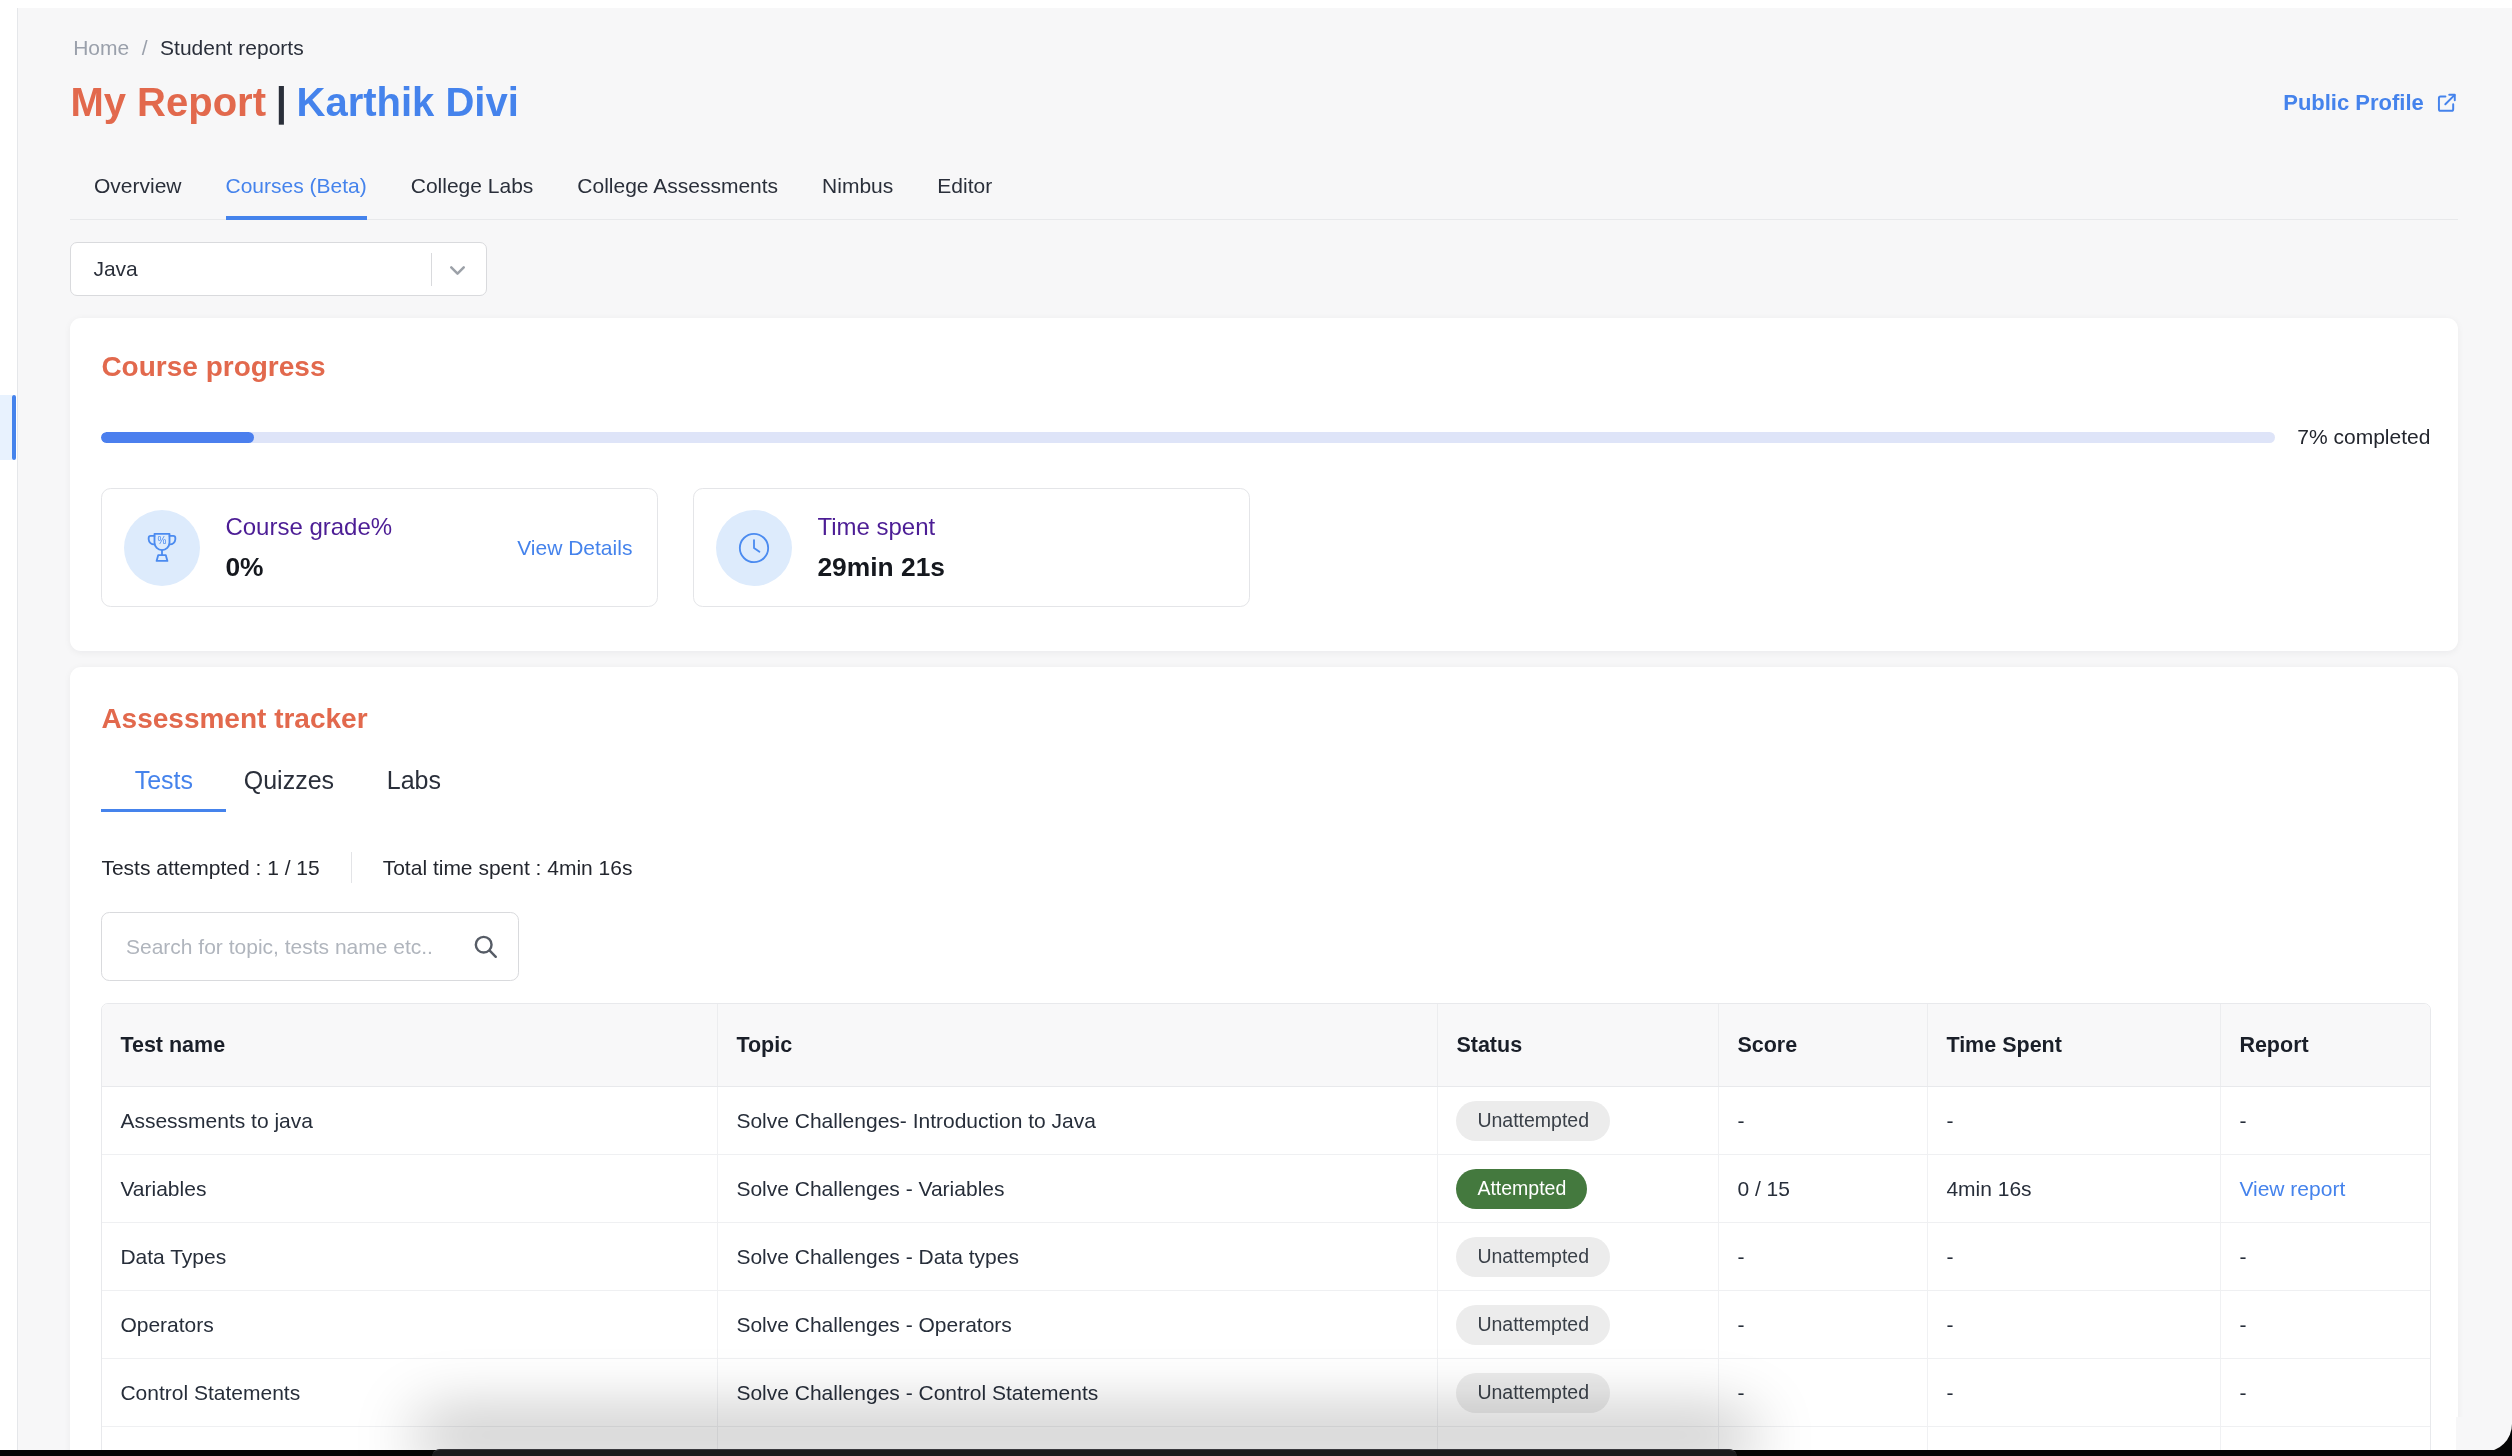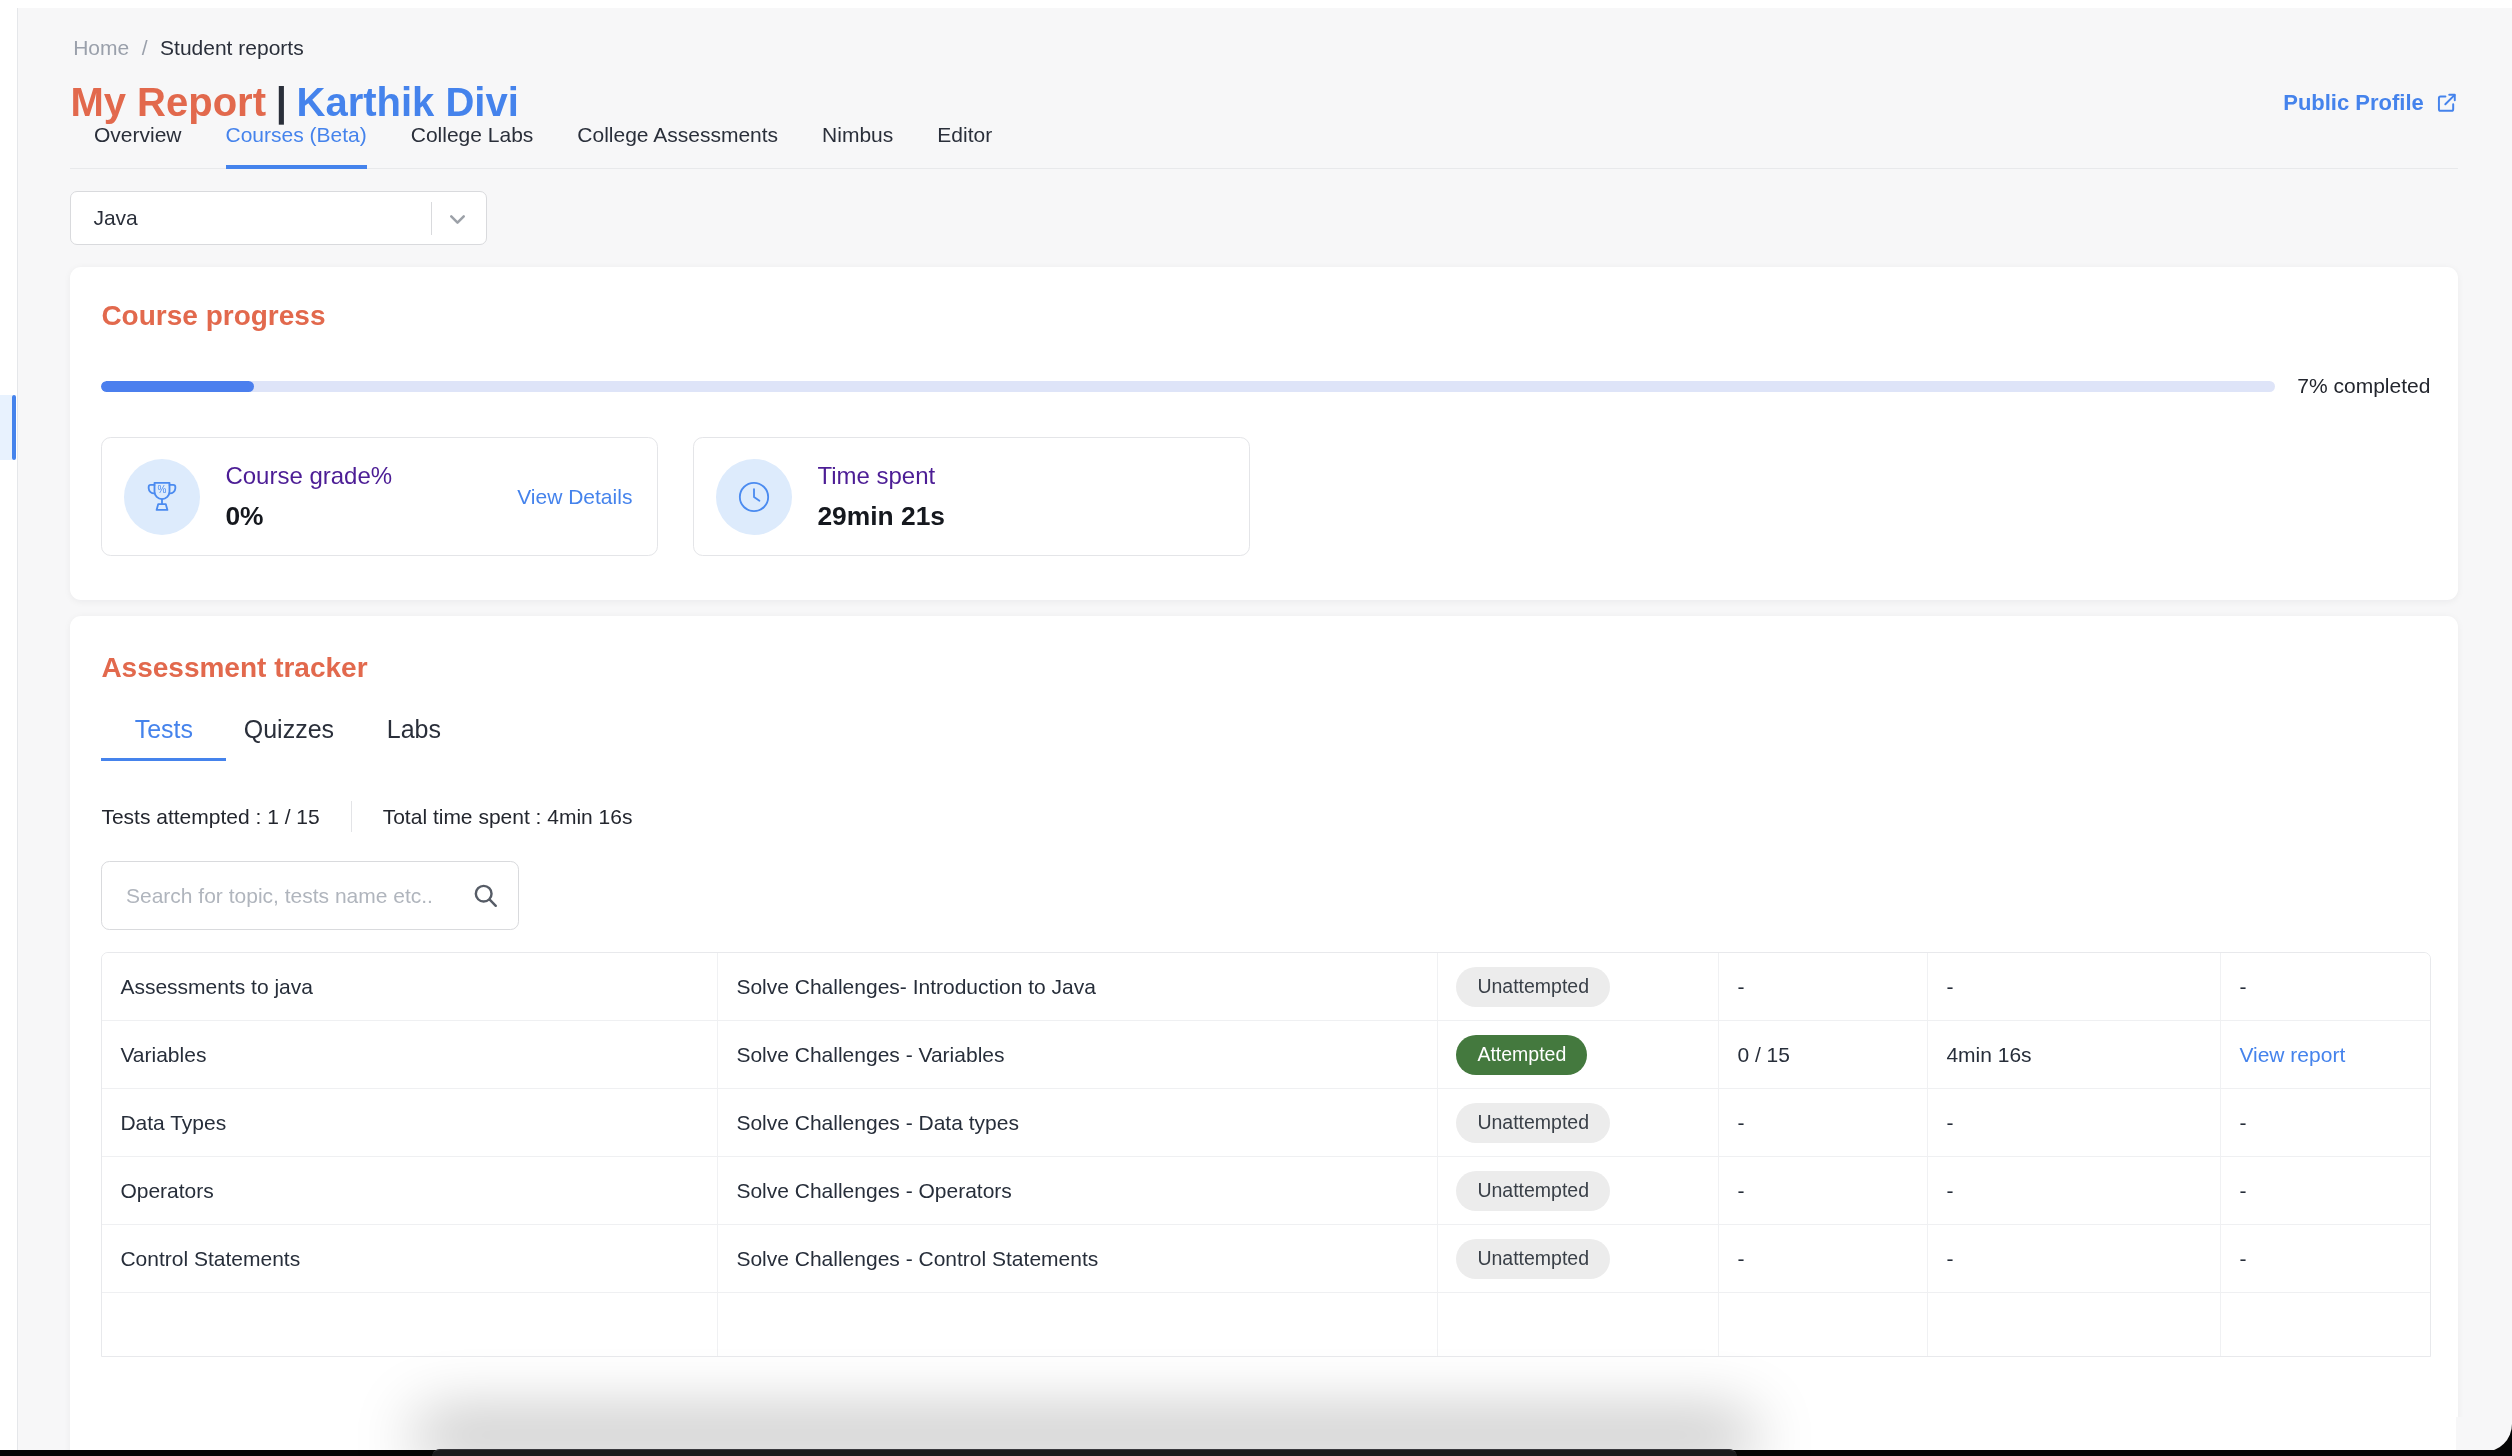--- a/index.html
+++ b/index.html
@@ -37,21 +37,21 @@
   
   .title-row{margin-top:23.6px;display:flex;justify-content:space-between;align-items:center;}
   .page-title{font-size:40px;line-height:39px;font-weight:700;}
   .t-orange{color:var(--accent-orange);}
   .t-pipe{color:#2A2F3A;margin:0 9.7px;}
   .t-blue{color:var(--accent-blue);}
   .public-profile{display:flex;align-items:center;gap:11px;color:var(--accent-blue);font-size:22px;font-weight:600;cursor:pointer;}
   .public-profile svg{width:23.6px;height:23.6px;}
 
   
-  .nav-tabs{padding-left:23.6px;display:flex;align-items:flex-end;border-bottom:1.4px solid #E8E9EB;text-align:center;}
+  .nav-tabs{margin-top:51px;padding-left:23.6px;display:flex;align-items:flex-end;border-bottom:1.4px solid #E8E9EB;text-align:center;}
   .nav-tab{margin-right:44px;margin-bottom:-1.4px;padding-bottom:18px;font-size:21px;line-height:25px;color:#2A2F3A;border-bottom:4.2px solid transparent;cursor:pointer;white-space:nowrap;}
   .nav-tab.active{color:var(--accent-blue);font-weight:500;border-bottom-color:var(--accent-blue);}
 
   
   .course-filter{margin-top:22px;width:417px;height:54px;background:#fff;border:1.4px solid #D9DADD;border-radius:7px;display:flex;align-items:center;padding-left:22px;font-size:21px;color:#2A2F3A;position:relative;cursor:pointer;}
   .filter-divider{position:absolute;right:54px;top:9.7px;height:33px;border-left:1.4px solid #D9DADD;}
   .chevron-down{position:absolute;right:16.7px;top:14.6px;width:25px;height:25px;color:#9CA1A8;}
 
   
   .card{background:#ffffff;border-radius:11px;box-shadow:0 1.4px 7px rgba(20,20,40,0.05);}
@@ -217,20 +217,28 @@
         <input class="search-input" type="text" placeholder="Search for topic, tests name etc.." style="">
         <span class="search-icon" style="display:flex;">
           <svg viewBox="0 0 24 24" fill="none" stroke="currentColor" stroke-width="2" stroke-linecap="round">
             <circle cx="10.5" cy="10.5" r="6.5"></circle>
             <path d="M15.5 15.5L20.5 20.5"></path>
           </svg>
         </span>
       </div>
 
       <div class="table">
+        <div class="table-header">
+            <div class="th">Test name</div>
+            <div class="th">Topic</div>
+            <div class="th">Status</div>
+            <div class="th">Score</div>
+            <div class="th">Time Spent</div>
+            <div class="th">Report</div>
+          </div>
         <div>
             <div class="tr">
               <div class="td">Assessments to java</div>
               <div class="td">Solve Challenges- Introduction to Java</div>
               <div class="td">
                 <span class="badge badge-gray">Unattempted</span>
               </div>
               <div class="td">-</div>
               <div class="td">-</div>
               <div class="td">-</div>

